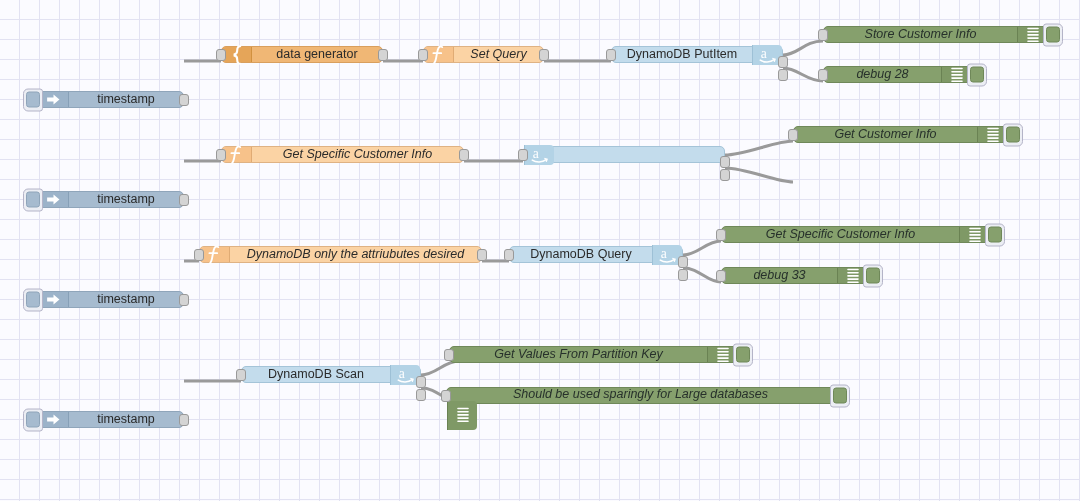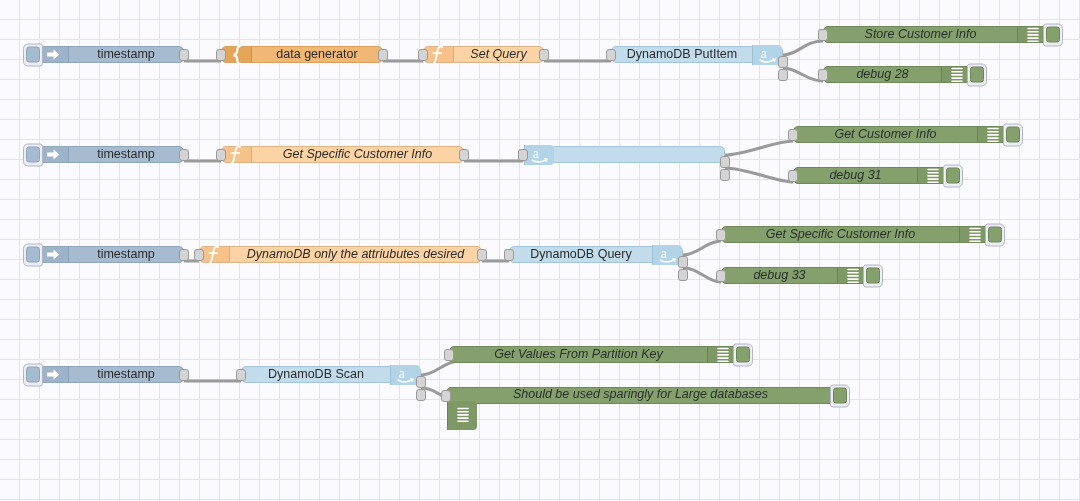--- a/index.html
+++ b/index.html
@@ -75,20 +75,21 @@
   }
   .icon-box.right {
     border-left: 1px solid rgba(0,0,0,0.13);
     border-radius: 0 4px 4px 0;
   }
 
   
   .node.inject {
     background: #a6bbcf;
     border-color: #8fa5ba;
+    margin-top: 45px;
   }
   .node.inject .icon-box.left {
     background: #9cb3c9;
     border-right: 1px solid #87a0b7;
   }
   .inject-btn {
     position: absolute;
     left: -16px;
     top: 50%;
     transform: translateY(-50%);
@@ -370,38 +371,20 @@
           <path d="M2 12.1 H12"></path>
             <path d="M2 15.3 H12"></path>
         </g>
       </svg>
     </div>
     <div class="debug-btn">
       <i></i>
     </div>
   </div>
 
-  <div class="node debug" style="left:793px; top:167px; width:155px;">
-    <div class="port in"></div>
-    <div class="node-label italic">debug 31</div>
-    <div class="icon-box right">
-      <svg class="glyph" width="14" height="18" viewBox="0 0 14 18">
-        <g stroke="#ffffff" stroke-width="1.6" stroke-linecap="round">
-          <path d="M2 2.5 H12"></path>
-            <path d="M2 5.7 H12"></path>
-            <path d="M2 8.9 H12"></path>
-          <path d="M2 12.1 H12"></path>
-            <path d="M2 15.3 H12"></path>
-        </g>
-      </svg>
-    </div>
-    <div class="debug-btn">
-      <i></i>
-    </div>
-  </div>
 
   <div class="node inject" style="left:38px; top:246px; width:146px;">
     <div class="inject-btn">
       <i></i>
     </div>
     <div class="icon-box left">
       <svg class="glyph" width="17" height="17" viewBox="0 0 16 16">
         <path d="M2 6.2 h6 V3.3 L13.6 8 L8 12.7 V9.8 H2 Z" fill="#ffffff"></path>
       </svg>
     </div>

